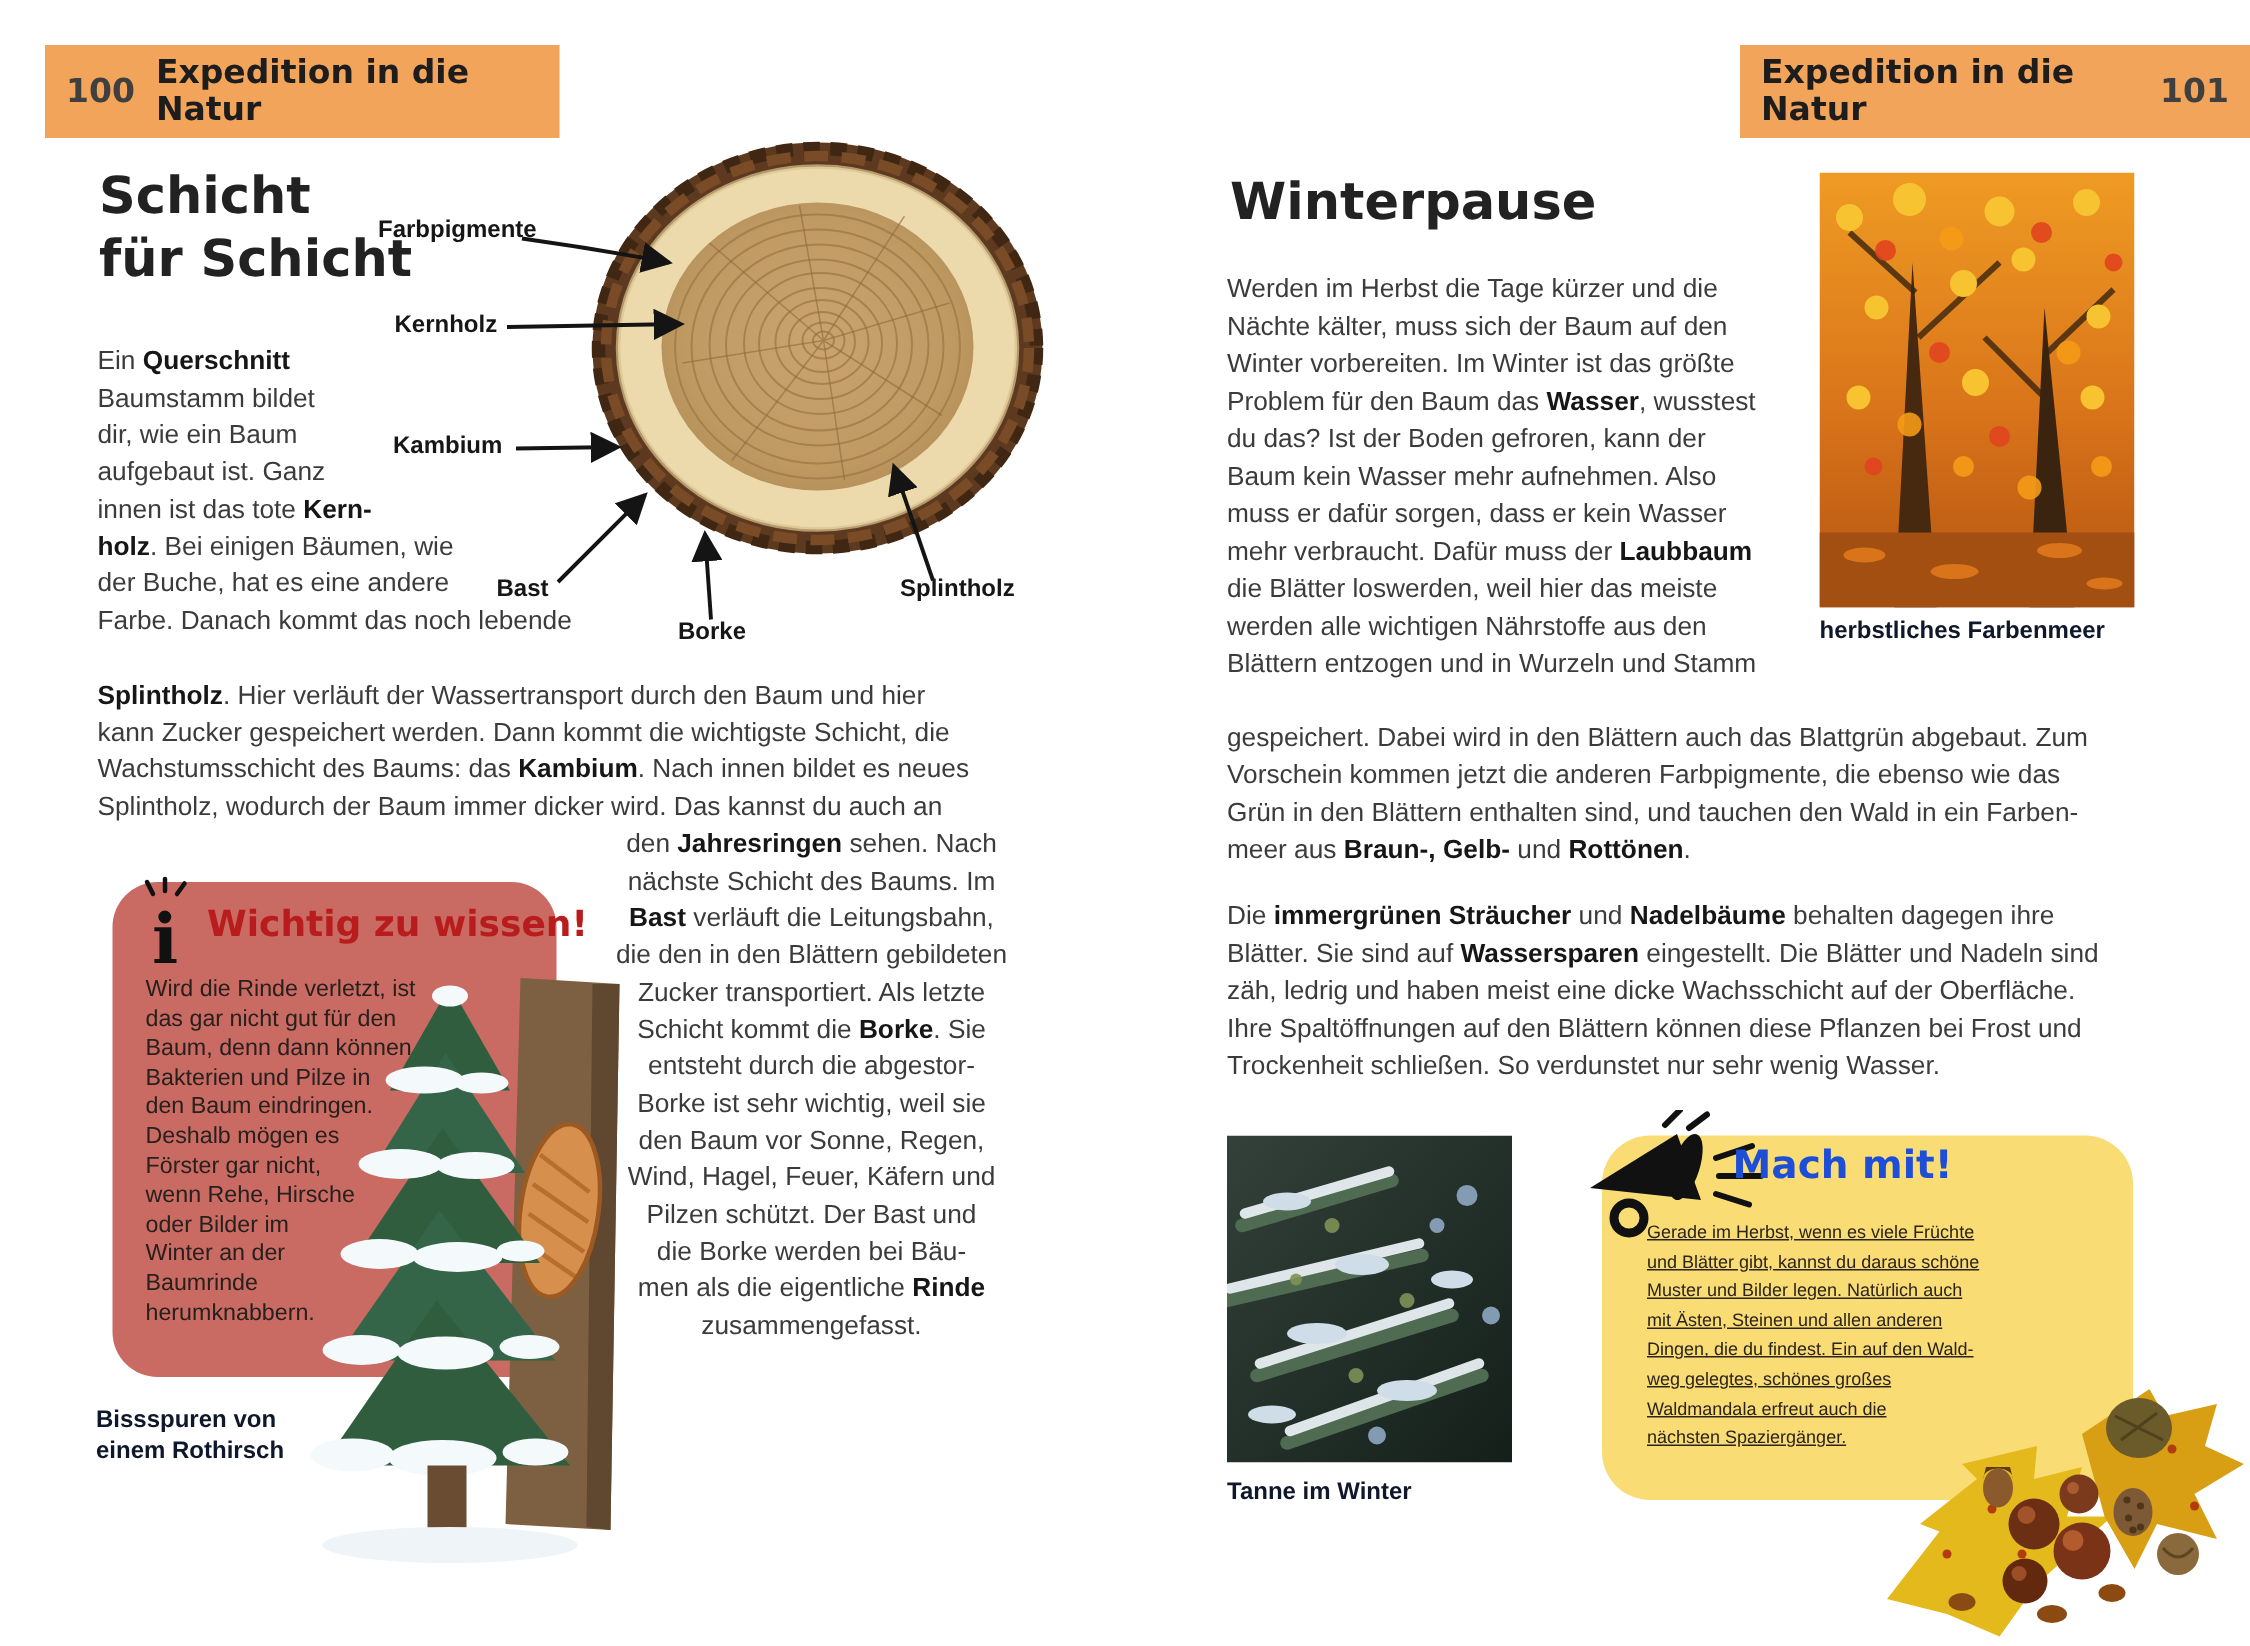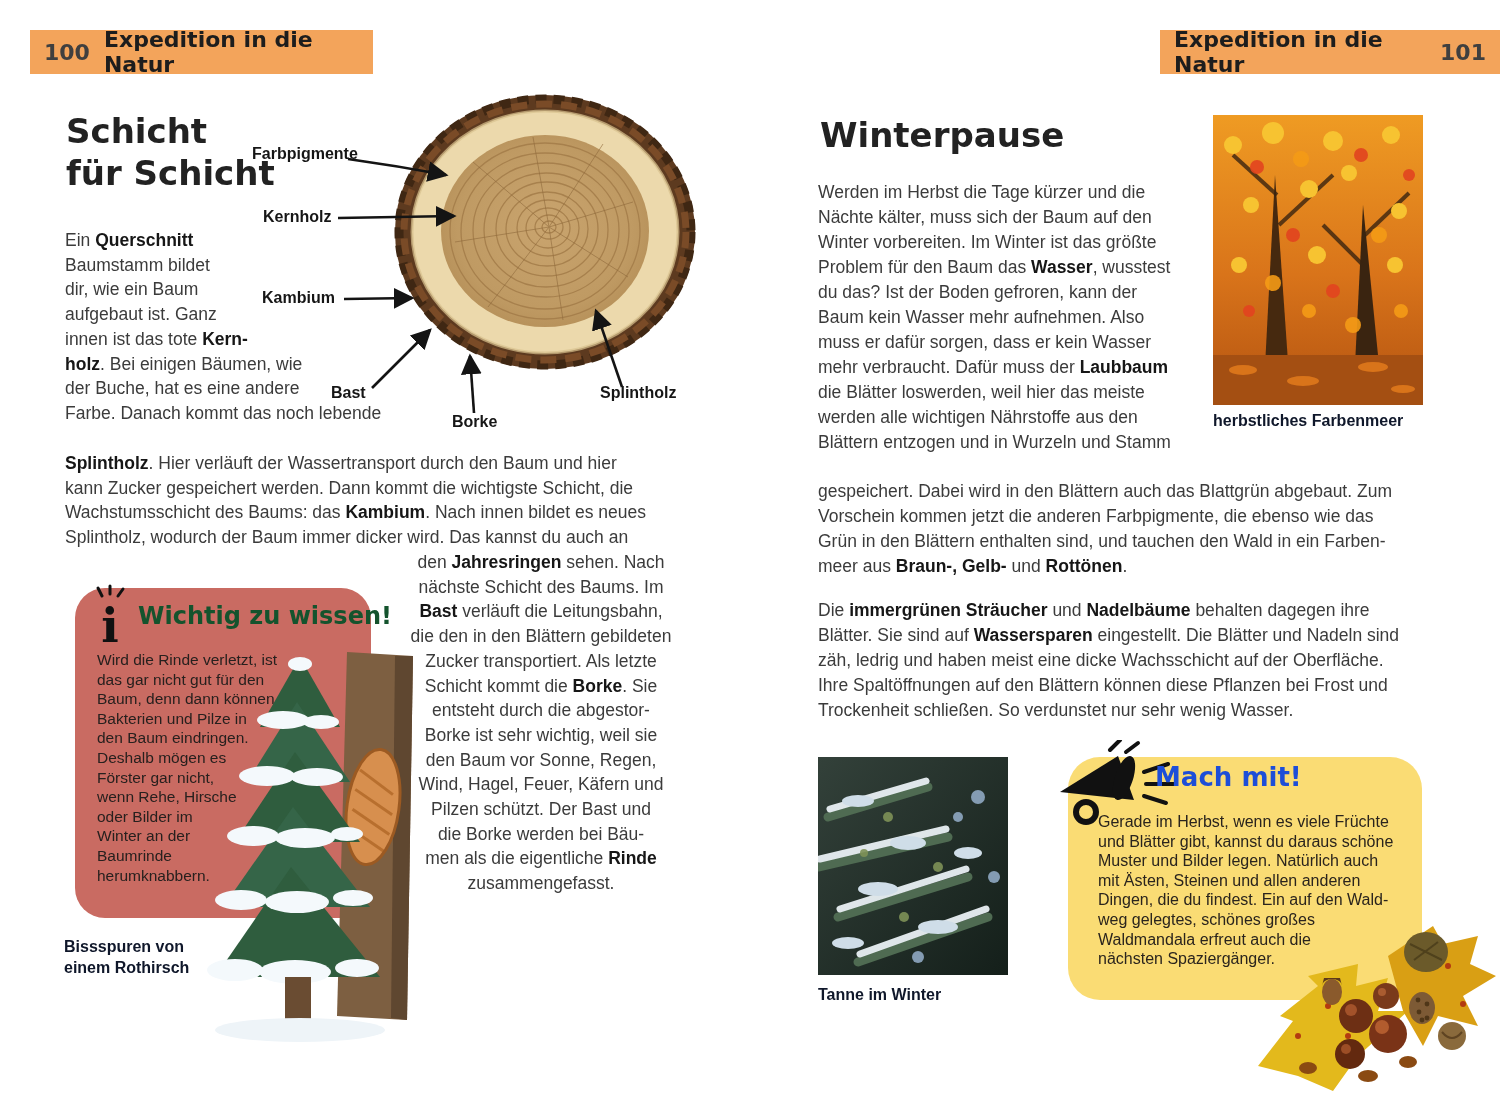--- a/index.html
+++ b/index.html
@@ -1,39 +1,39 @@
 <!DOCTYPE html>
 <html lang="de"><head>
 <meta charset="utf-8">
 <style>
   html,body{margin:0;padding:0;background:#ffffff;}
   #spread{position:relative;width:1500px;height:1097px;background:#ffffff;overflow:hidden;
           font-family:"Liberation Sans",sans-serif;color:#3b3b3b;}
   .abs{position:absolute;}
   b{color:#161616;font-weight:700;}
   
-  .hbox{background:#f3a45b;height:44px;display:flex;align-items:center;
+  .hbox{background:#f3a45b;height:62px;display:flex;align-items:center;
         font-family:"DejaVu Sans",sans-serif;font-weight:700;font-size:22px;color:#1d1d1d;}
   .pagenum{color:#3f3f3f;font-weight:700;}
   
   .sect-title{font-family:"DejaVu Sans",sans-serif;font-weight:700;font-size:34px;line-height:42px;color:#222;}
   
   .para .tl{white-space:nowrap;font-size:17.5px;line-height:24.7px;color:#3b3b3b;}
   .para.lh25 .tl{line-height:25px;}
   .para.centered{text-align:center;}
   
   .dlabel{font-size:16px;font-weight:700;color:#161616;white-space:nowrap;}
   
   .infobox{background:#c96b62;border-radius:30px;}
-  .infobox-title{font-family:"DejaVu Sans",sans-serif;font-weight:700;font-size:24px;color:#14532d;white-space:nowrap;}
+  .infobox-title{font-family:"DejaVu Sans",sans-serif;font-weight:700;font-size:24px;color:#b91c1c;white-space:nowrap;}
   .smallpara .tl{white-space:nowrap;font-size:15.5px;line-height:19.6px;color:#27201e;}
   
   .activitybox{background:#fadc74;border-radius:32px;}
   .activity-title{font-family:"DejaVu Sans",sans-serif;font-weight:700;font-size:26px;color:#1d4ed8;white-space:nowrap;}
-  .activity-lines .tl{white-space:nowrap;font-size:16px;line-height:19.6px;color:#2a241d;}
+  .activity-lines .tl{white-space:nowrap;font-size:12px;line-height:19.6px;color:#2a241d;text-decoration:underline;}
   
   .caption{font-size:16px;font-weight:700;color:#0f172a;line-height:21px;white-space:nowrap;}
   .photo{display:block;}
 </style>
 </head>
 <body>
 
 <div id="spread">
 
   <div class="abs" style="left:0;top:0;width:750px;height:1097px;">

